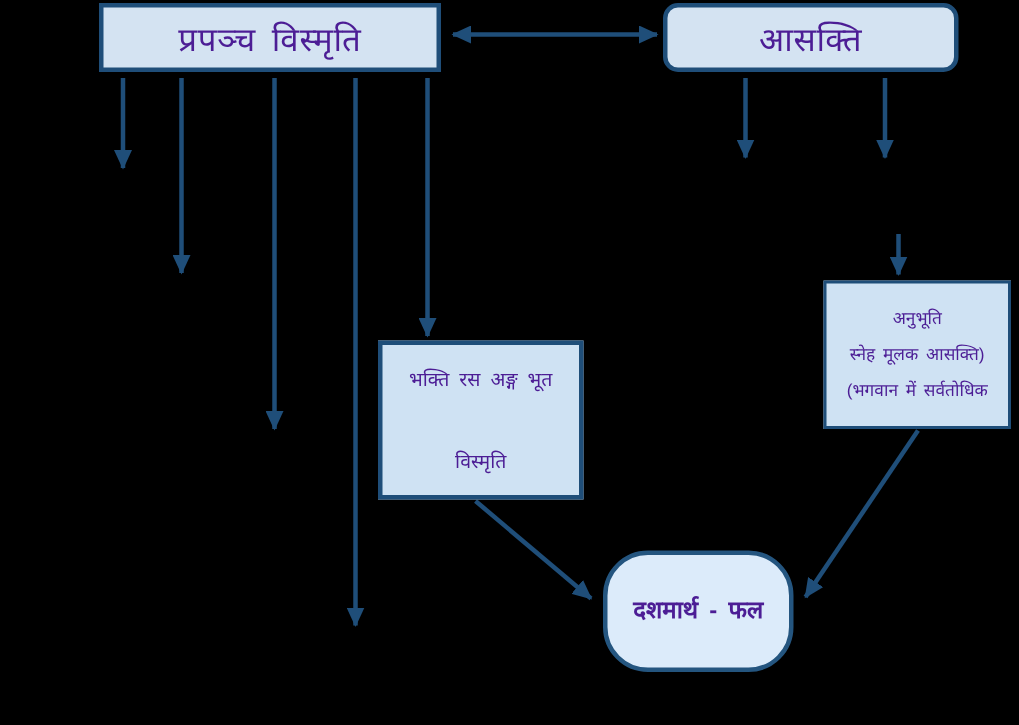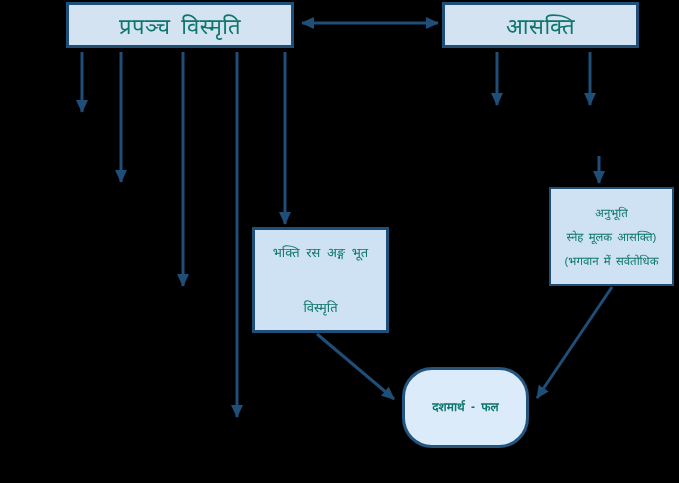--- a/index.html
+++ b/index.html
@@ -26,55 +26,55 @@
   svg.connectors line {
     stroke: #1f4e79;
     stroke-width: 3;
     fill: none;
   }
   .node {
     position: absolute;
     box-sizing: border-box;
     background: #d4e3f2;
     border: 3px solid #1f4e79;
-    color: #0f766e;
+    color: #4c1d95;
     display: flex;
     flex-direction: column;
     align-items: center;
     justify-content: center;
     text-align: center;
   }
   .node-title {
     font-size: 22px;
     font-weight: 500;
     letter-spacing: 0.5px;
     word-spacing: 4px;
   }
   .box-a { left: 66px; top: 2px; width: 228px; height: 46px; }
-  .box-b { left: 442px; top: 2px; width: 197px; height: 46px; }
+  .box-b { left: 442px; top: 2px; width: 197px; height: 46px; border-radius: 10px; }
   .box-c {
     left: 252px; top: 227px; width: 137px; height: 106px;
     border-width: 3px;
     background: #cfe2f3;
     gap: 29px;
   }
   .box-c .ln { font-size: 13px; line-height: 26px; word-spacing: 3px; white-space: nowrap; }
   .box-d {
     left: 549px; top: 187px; width: 125px; height: 99px;
     border-width: 2px;
     background: #cfe2f3;
   }
   .box-d .ln { font-size: 11.5px; line-height: 24px; word-spacing: 2px; white-space: nowrap; }
   .box-e {
     left: 402px; top: 367px; width: 127px; height: 81px;
     background: #dcebfa;
     border: 3px solid #24557f;
     border-radius: 30px;
   }
-  .box-e .ln { font-size: 12px; font-weight: 700; line-height: 33px; word-spacing: 3px; white-space: nowrap; }
+  .box-e .ln { font-size: 16px; font-weight: 700; line-height: 33px; word-spacing: 3px; white-space: nowrap; }
 </style>
 </head>
 <body>
 
 <div class="canvas">
 
   <svg class="connectors" viewBox="0 0 679 483" xmlns="http://www.w3.org/2000/svg">
     <defs>
       <marker id="ah" markerUnits="userSpaceOnUse" markerWidth="14" markerHeight="12" refX="12" refY="6" orient="auto">
         <path d="M0,0 L13,6 L0,12 Z" fill="#1f4e79"></path>

